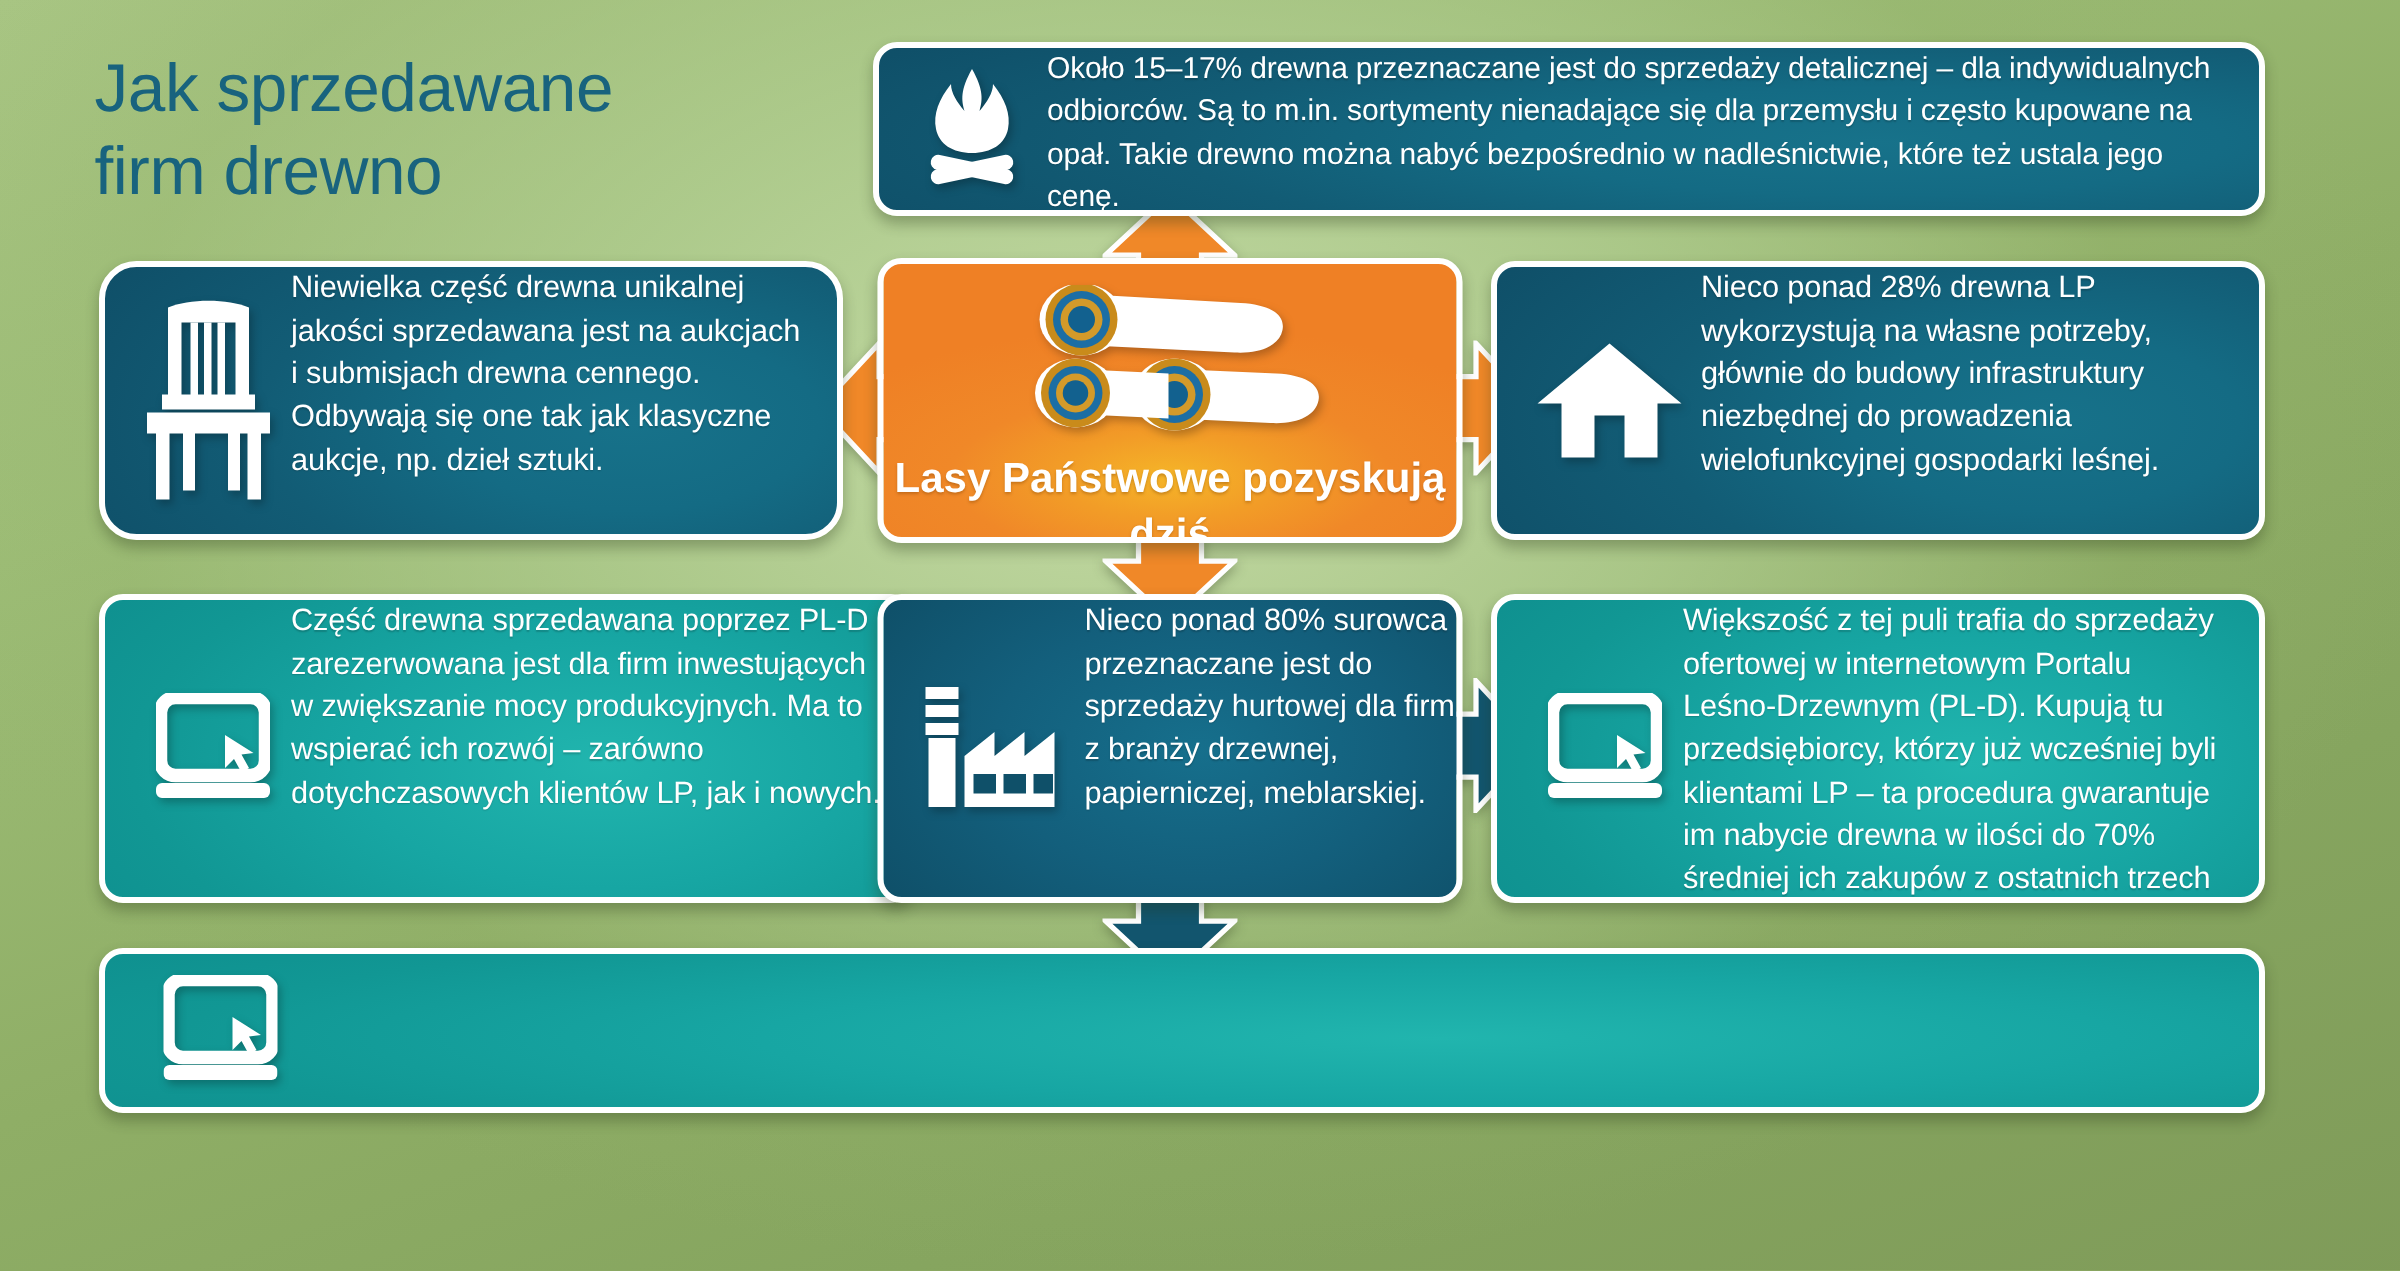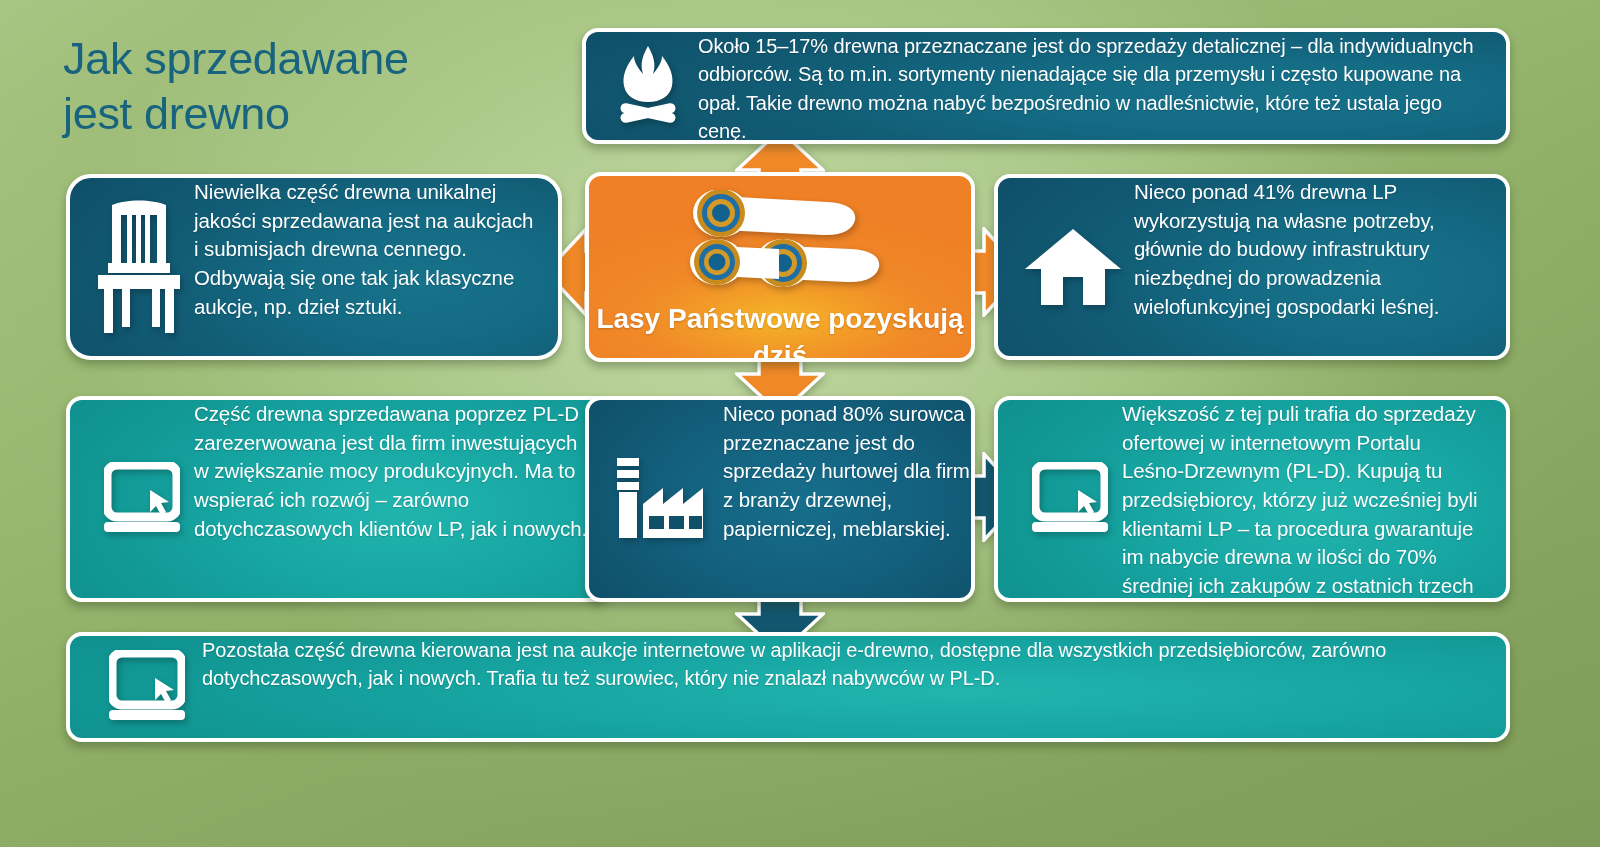--- a/index.html
+++ b/index.html
@@ -84,21 +84,21 @@
     margin-top:6px;
   }
 </style>
 </head>
 <body>
 
 <div id="stage">
 
   <div id="title">
     <div>Jak sprzedawane</div>
-    <div>jest drewno</div>
+    <div>firm drewno</div>
   </div>
 
   <div class="arrow" style="left:735px;top:130px;">
     <svg width="90" height="62" viewBox="0 0 90 62">
       <path d="M45 0 L88 40 L66 40 L66 62 L24 62 L24 40 L2 40 Z" fill="#f08828" stroke="#ffffff" stroke-width="3.5"></path>
     </svg>
   </div>
 
   <div class="arrow" style="left:546px;top:227px;">
     <svg width="62" height="90" viewBox="0 0 62 90">
@@ -211,21 +211,21 @@
     </div>
   </div>
 
   <div class="card dark" style="left:994px;top:174px;width:516px;height:186px;">
     <div class="card-inner">
       <div class="ico" style="width:122px;margin-left:14px;">
         <svg width="100" height="84" viewBox="0 0 100 84">
           <path d="M50 4 L98 44 L82 44 L82 80 L60 80 L60 52 L40 52 L40 80 L18 80 L18 44 L2 44 Z" fill="#ffffff"></path>
         </svg>
       </div>
-      <div class="txt" style="margin-right:20px;">Nieco ponad 41% drewna LP wykorzystują na własne potrzeby, głównie do budowy infrastruktury niezbędnej do prowadzenia wielofunkcyjnej gospodarki leśnej.</div>
+      <div class="txt" style="margin-right:20px;">Nieco ponad 28% drewna LP wykorzystują na własne potrzeby, głównie do budowy infrastruktury niezbędnej do prowadzenia wielofunkcyjnej gospodarki leśnej.</div>
     </div>
   </div>
 
   <div class="card teal" style="left:66px;top:396px;width:544px;height:206px;">
     <div class="card-inner">
       <div class="ico" style="width:104px;margin-left:20px;">
         <svg width="76" height="74" viewBox="0 0 76 74">
           <rect x="3" y="3" width="70" height="52" rx="10" fill="none" stroke="#ffffff" stroke-width="9"></rect>
           <path d="M46 28 L46 50 L52 44 L57 53 L62 50 L57 41 L65 40 Z" fill="#ffffff"></path>
           <rect x="0" y="60" width="76" height="10" rx="4" fill="#ffffff"></rect>
@@ -270,17 +270,16 @@
 
   <div class="card teal" style="left:66px;top:632px;width:1444px;height:110px;">
     <div class="card-inner">
       <div class="ico" style="width:110px;margin-left:22px;">
         <svg width="76" height="74" viewBox="0 0 76 74">
           <rect x="3" y="3" width="70" height="52" rx="10" fill="none" stroke="#ffffff" stroke-width="9"></rect>
           <path d="M46 28 L46 50 L52 44 L57 53 L62 50 L57 41 L65 40 Z" fill="#ffffff"></path>
           <rect x="0" y="60" width="76" height="10" rx="4" fill="#ffffff"></rect>
         </svg>
       </div>
-      <div class="txt" style="margin-right:30px;font-size:20px;">Pozostała część drewna kierowana jest na aukcje internetowe w aplikacji e-drewno, dostępne dla wszystkich przedsiębiorców, zarówno dotychczasowych,  jak i nowych. Trafia tu też surowiec, który nie znalazł nabywców w PL-D.</div>
     </div>
   </div>
 
 </div>
 
 </body></html>

